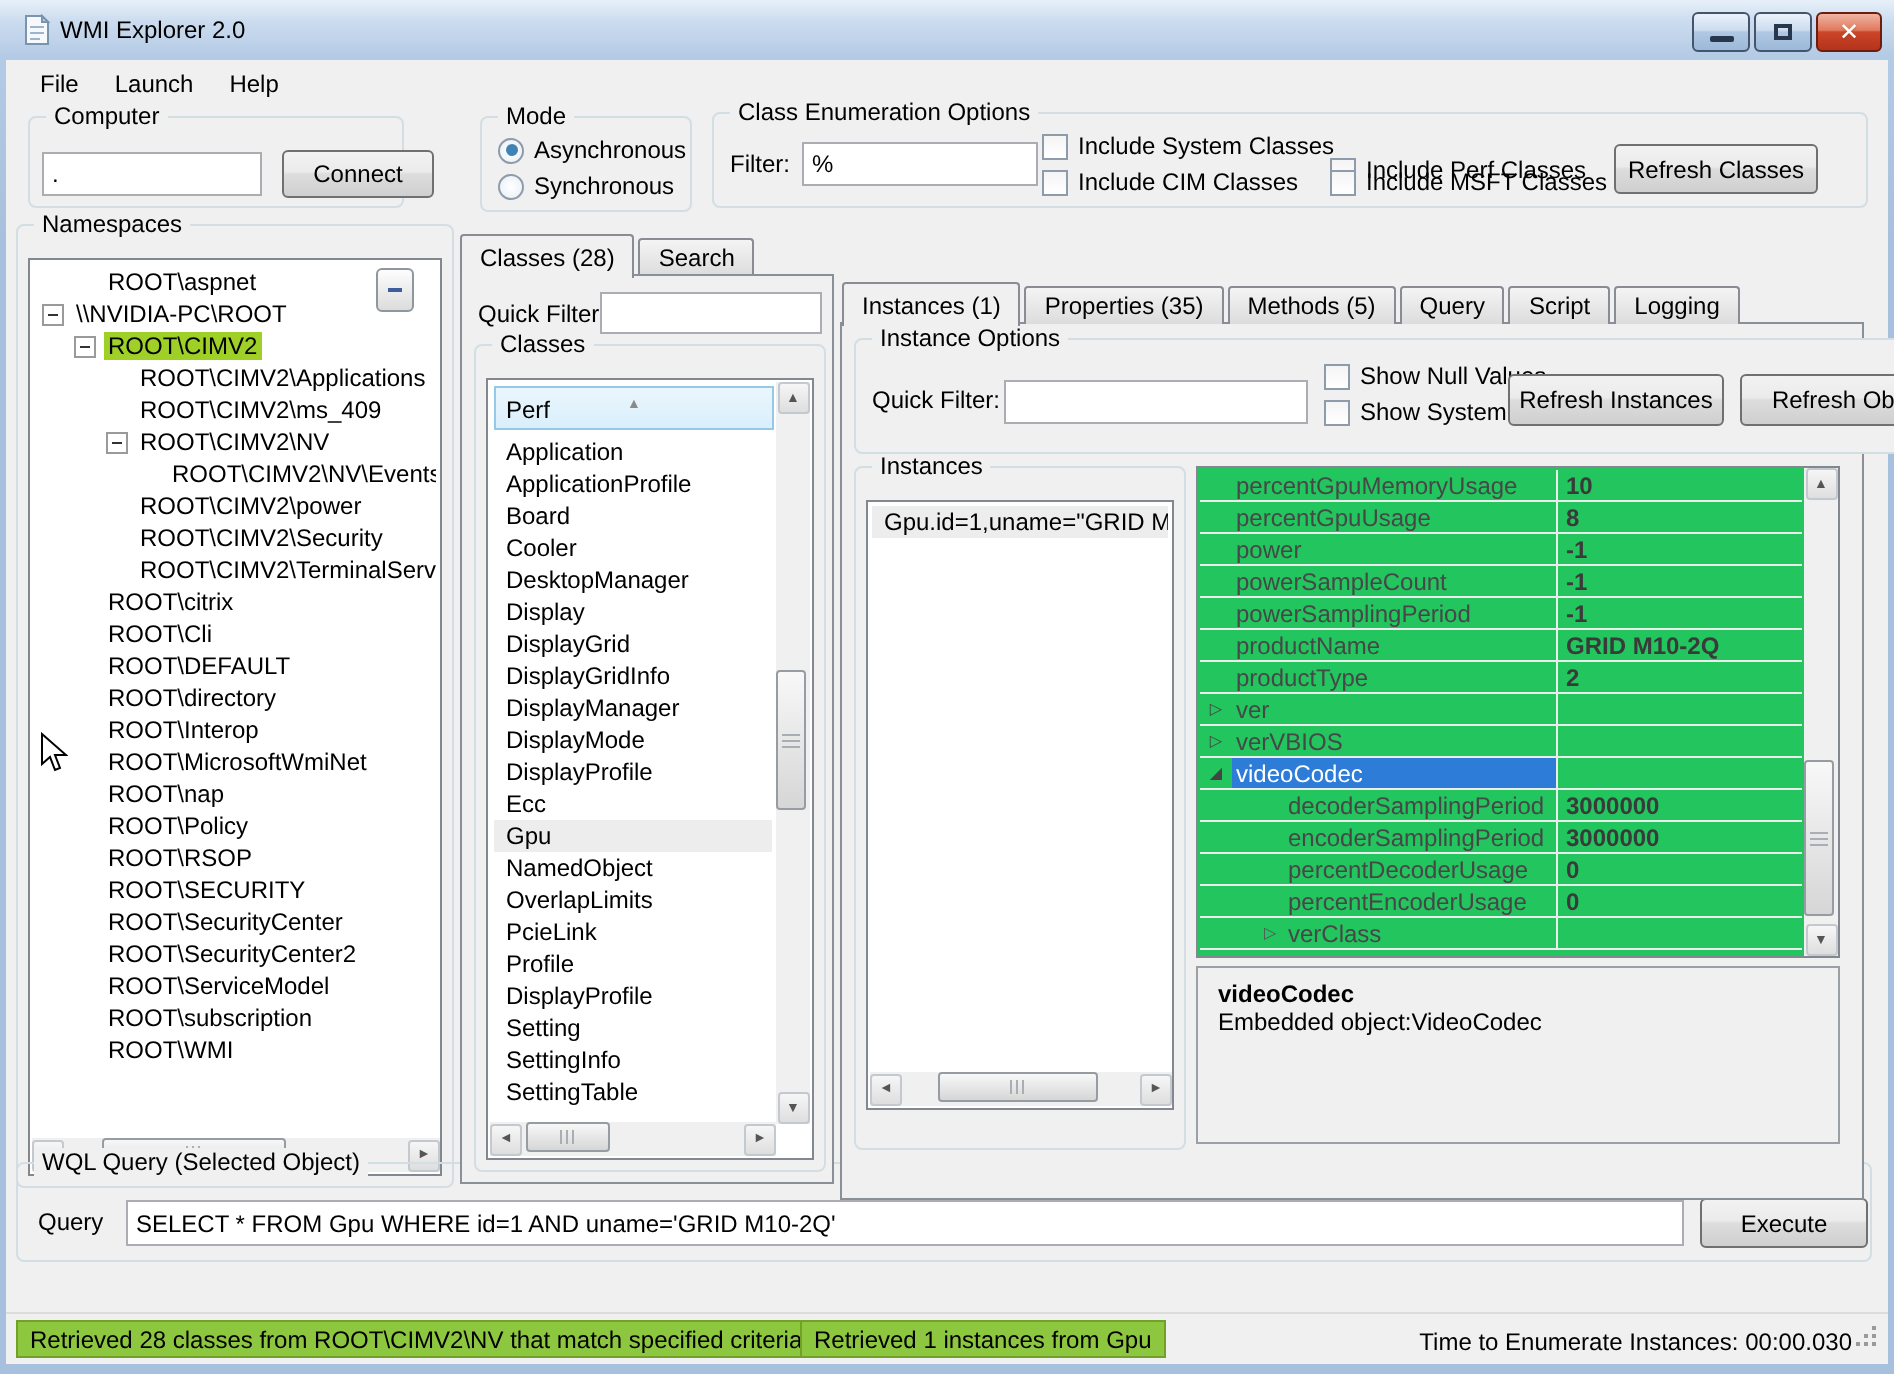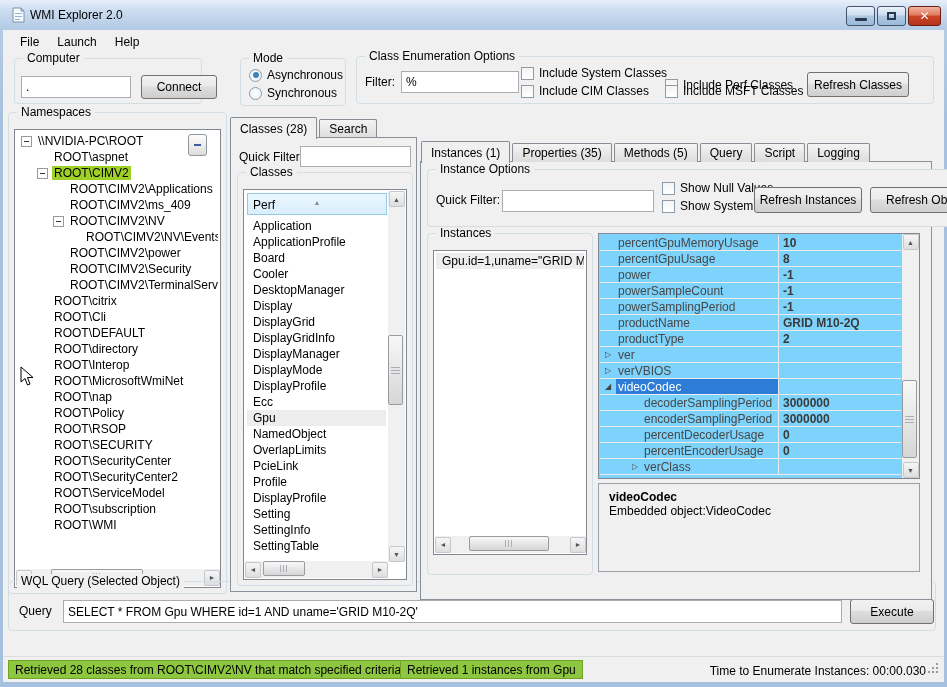--- a/index.html
+++ b/index.html
@@ -153,29 +153,29 @@
         <span>Include MSFT Classes</span>
       </div>
     <div class="btn" style="left:450px;top:15px;width:102px;height:25px;">Refresh Classes</div>
   </div>
 
   <div class="gbox" style="left:8px;top:112px;width:219px;height:482px;">
     <span class="glabel">Namespaces</span>
   </div>
   <div class="sunken" style="left:14px;top:129px;width:207px;height:459px;">
     <div style="position:absolute;left:2px;top:3px;right:2px;">
+        <div class="trow" style="padding-left: 20px;">
+          <span class="texp-spacer"></span>
+          <span class="tlabel">ROOT\aspnet</span>
+        </div>
         <div class="trow" style="padding-left: 4px;">
           <span class="texp">
             <span class="texp-minus"></span>
           </span>
           <span class="tlabel">\\NVIDIA-PC\ROOT</span>
-        </div>
-        <div class="trow" style="padding-left: 20px;">
-          <span class="texp-spacer"></span>
-          <span class="tlabel">ROOT\aspnet</span>
         </div>
         <div class="trow" style="padding-left: 20px;">
           <span class="texp">
             <span class="texp-minus"></span>
           </span>
           <span class="tlabel hl">ROOT\CIMV2</span>
         </div>
         <div class="trow" style="padding-left: 36px;">
           <span class="texp-spacer"></span>
           <span class="tlabel">ROOT\CIMV2\Applications</span>
@@ -381,21 +381,21 @@
           <span class="sb-track">
               <span class="sb-thumb" style="left:18px;top:0;width:80px;height:15px;">
                 <span class="grip-h"></span>
               </span>
             </span>
           <span class="sb-btn">►</span>
         </div>
       </div>
     </div>
 
-    <div class="sunken" style="left:177px;top:71px;width:322px;height:246px;background:#7dd3fc;">
+    <div class="sunken" style="left:177px;top:71px;width:322px;height:246px;background:#22c55e;">
       <div style="position:absolute;left:1px;top:1px;right:18px;">
           <div class="prow">
             <span class="pgut"></span>
             <span class="pname">
               <span>percentGpuMemoryUsage</span>
             </span>
             <span class="pval">10</span>
           </div>
           <div class="prow">
             <span class="pgut"></span>

